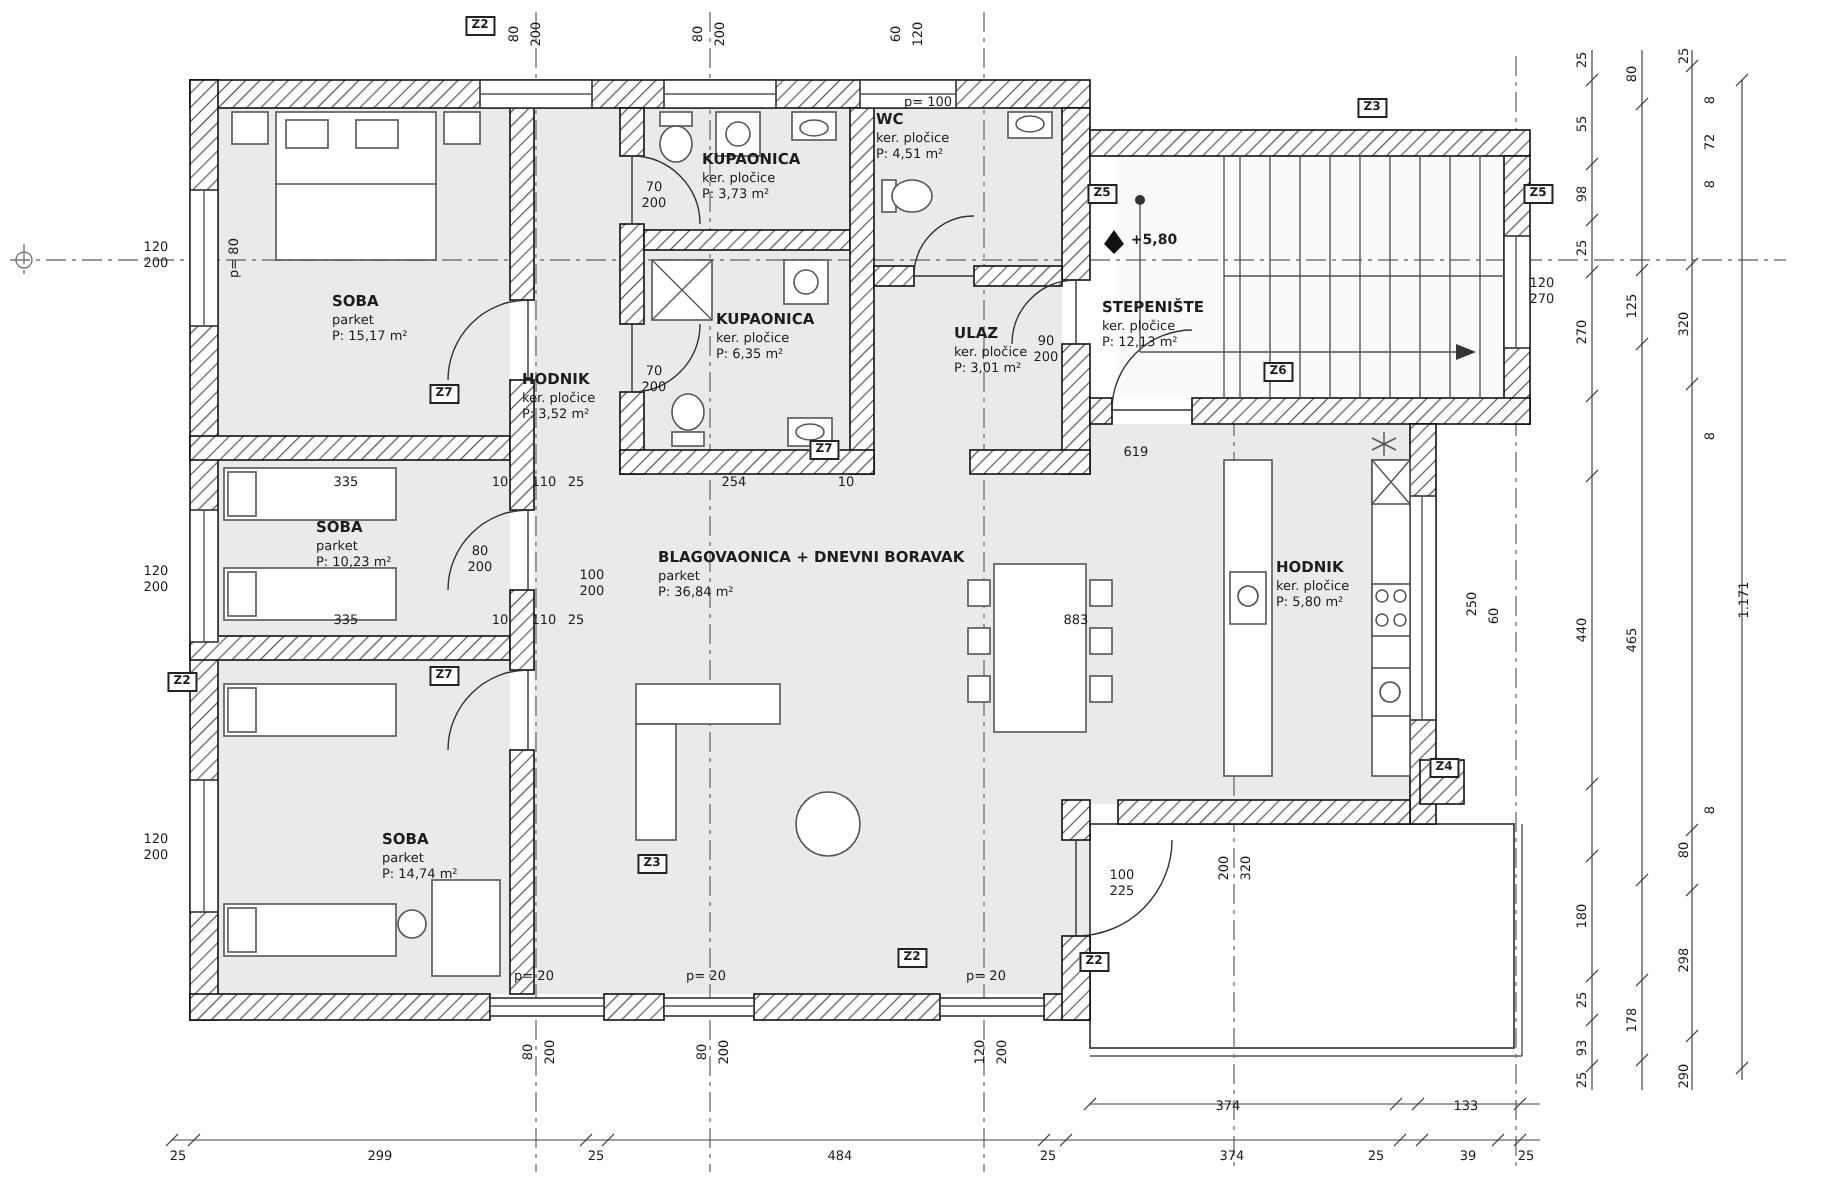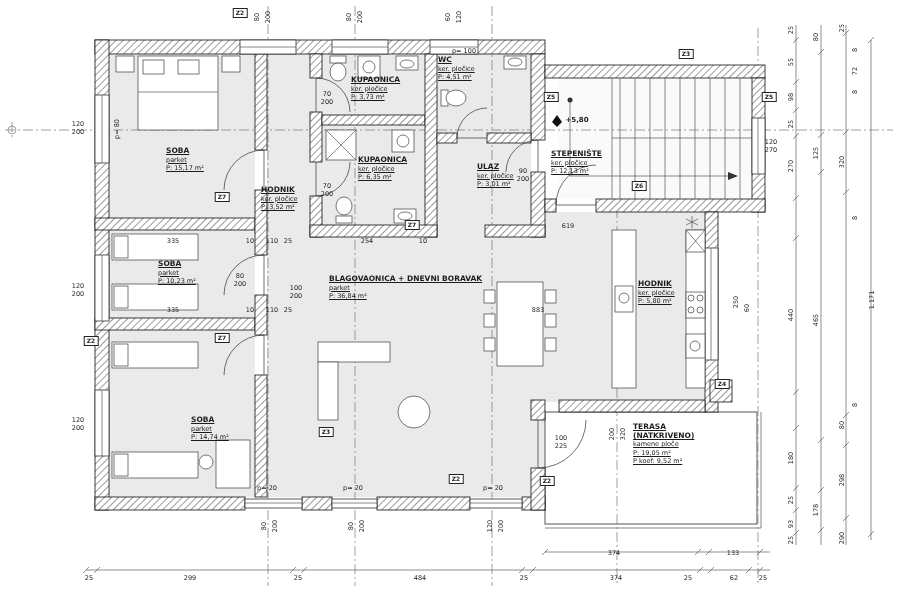--- a/index.html
+++ b/index.html
@@ -15,21 +15,21 @@
   .dimline{stroke:#444;stroke-width:.6;fill:none;}
   .axis{stroke:#777;stroke-width:.7;fill:none;stroke-dasharray:10 3 2 3;}
   .wm{position:absolute;left:28px;top:256px;font-size:46px;font-weight:bold;letter-spacing:3px;
       color:rgba(50,50,50,.07);white-space:nowrap;z-index:1;}
   .dim{position:absolute;font-size:6.5px;transform:translate(-50%,-50%);white-space:nowrap;z-index:2;}
   .dim.rot{transform:translate(-50%,-50%) rotate(-90deg);}
   .pair{position:absolute;font-size:6.5px;transform:translate(-50%,-50%);white-space:pre-line;
         text-align:center;line-height:7.5px;z-index:2;}
   .marker{position:absolute;transform:translate(-50%,-50%);border:1px solid #222;background:#fff;
           font-size:6px;font-weight:bold;padding:0 2px;line-height:8px;z-index:3;}
-  .room-label{position:absolute;line-height:8.5px;white-space:nowrap;z-index:2;text-decoration:underline;}
+  .room-label{position:absolute;line-height:8.5px;white-space:nowrap;z-index:2;}
   .rn{font-size:7.5px;font-weight:bold;}
   .rl{font-size:6.5px;}
   .annot{position:absolute;font-size:6.5px;transform:translate(-50%,-50%);white-space:nowrap;z-index:2;}
   .annot.rot{transform:translate(-50%,-50%) rotate(-90deg);}
   .elev{font-weight:bold;font-size:7px;}
 </style>
 </head>
 <body>
 
 <div id="canvas">
@@ -287,27 +287,20 @@
 <div class="room-label" style="left:329px;top:275px">
   <div class="rn">BLAGOVAONICA + DNEVNI BORAVAK</div>
   <div class="rl">parket</div>
   <div class="rl">P: 36,84 m²</div>
 </div>
 <div class="room-label" style="left:638px;top:280px">
   <div class="rn">HODNIK</div>
   <div class="rl">ker. pločice</div>
   <div class="rl">P: 5,80 m²</div>
 </div>
-<div class="room-label" style="left:633px;top:423px">
-  <div class="rn">TERASA</div>
-  <div class="rn">(NATKRIVENO)</div>
-  <div class="rl">kamene ploče</div>
-  <div class="rl">P: 19,05 m²</div>
-  <div class="rl">P koef: 9,52 m²</div>
-</div>
 
 <div class="marker" style="left:240px;top:13px">Z2</div>
 <div class="marker" style="left:91px;top:341px">Z2</div>
 <div class="marker" style="left:456px;top:479px">Z2</div>
 <div class="marker" style="left:547px;top:481px">Z2</div>
 <div class="marker" style="left:326px;top:432px">Z3</div>
 <div class="marker" style="left:686px;top:54px">Z3</div>
 <div class="marker" style="left:722px;top:384px">Z4</div>
 <div class="marker" style="left:551px;top:97px">Z5</div>
 <div class="marker" style="left:769px;top:97px">Z5</div>
@@ -406,16 +399,16 @@
 
 <div class="dim" style="left:614px;top:553px">374</div>
 <div class="dim" style="left:733px;top:553px">133</div>
 <div class="dim" style="left:89px;top:578px">25</div>
 <div class="dim" style="left:190px;top:578px">299</div>
 <div class="dim" style="left:298px;top:578px">25</div>
 <div class="dim" style="left:420px;top:578px">484</div>
 <div class="dim" style="left:524px;top:578px">25</div>
 <div class="dim" style="left:616px;top:578px">374</div>
 <div class="dim" style="left:688px;top:578px">25</div>
-<div class="dim" style="left:734px;top:578px">62</div>
+<div class="dim" style="left:734px;top:578px">39</div>
 <div class="dim" style="left:763px;top:578px">25</div>
 
 </div>
 
 </body></html>

